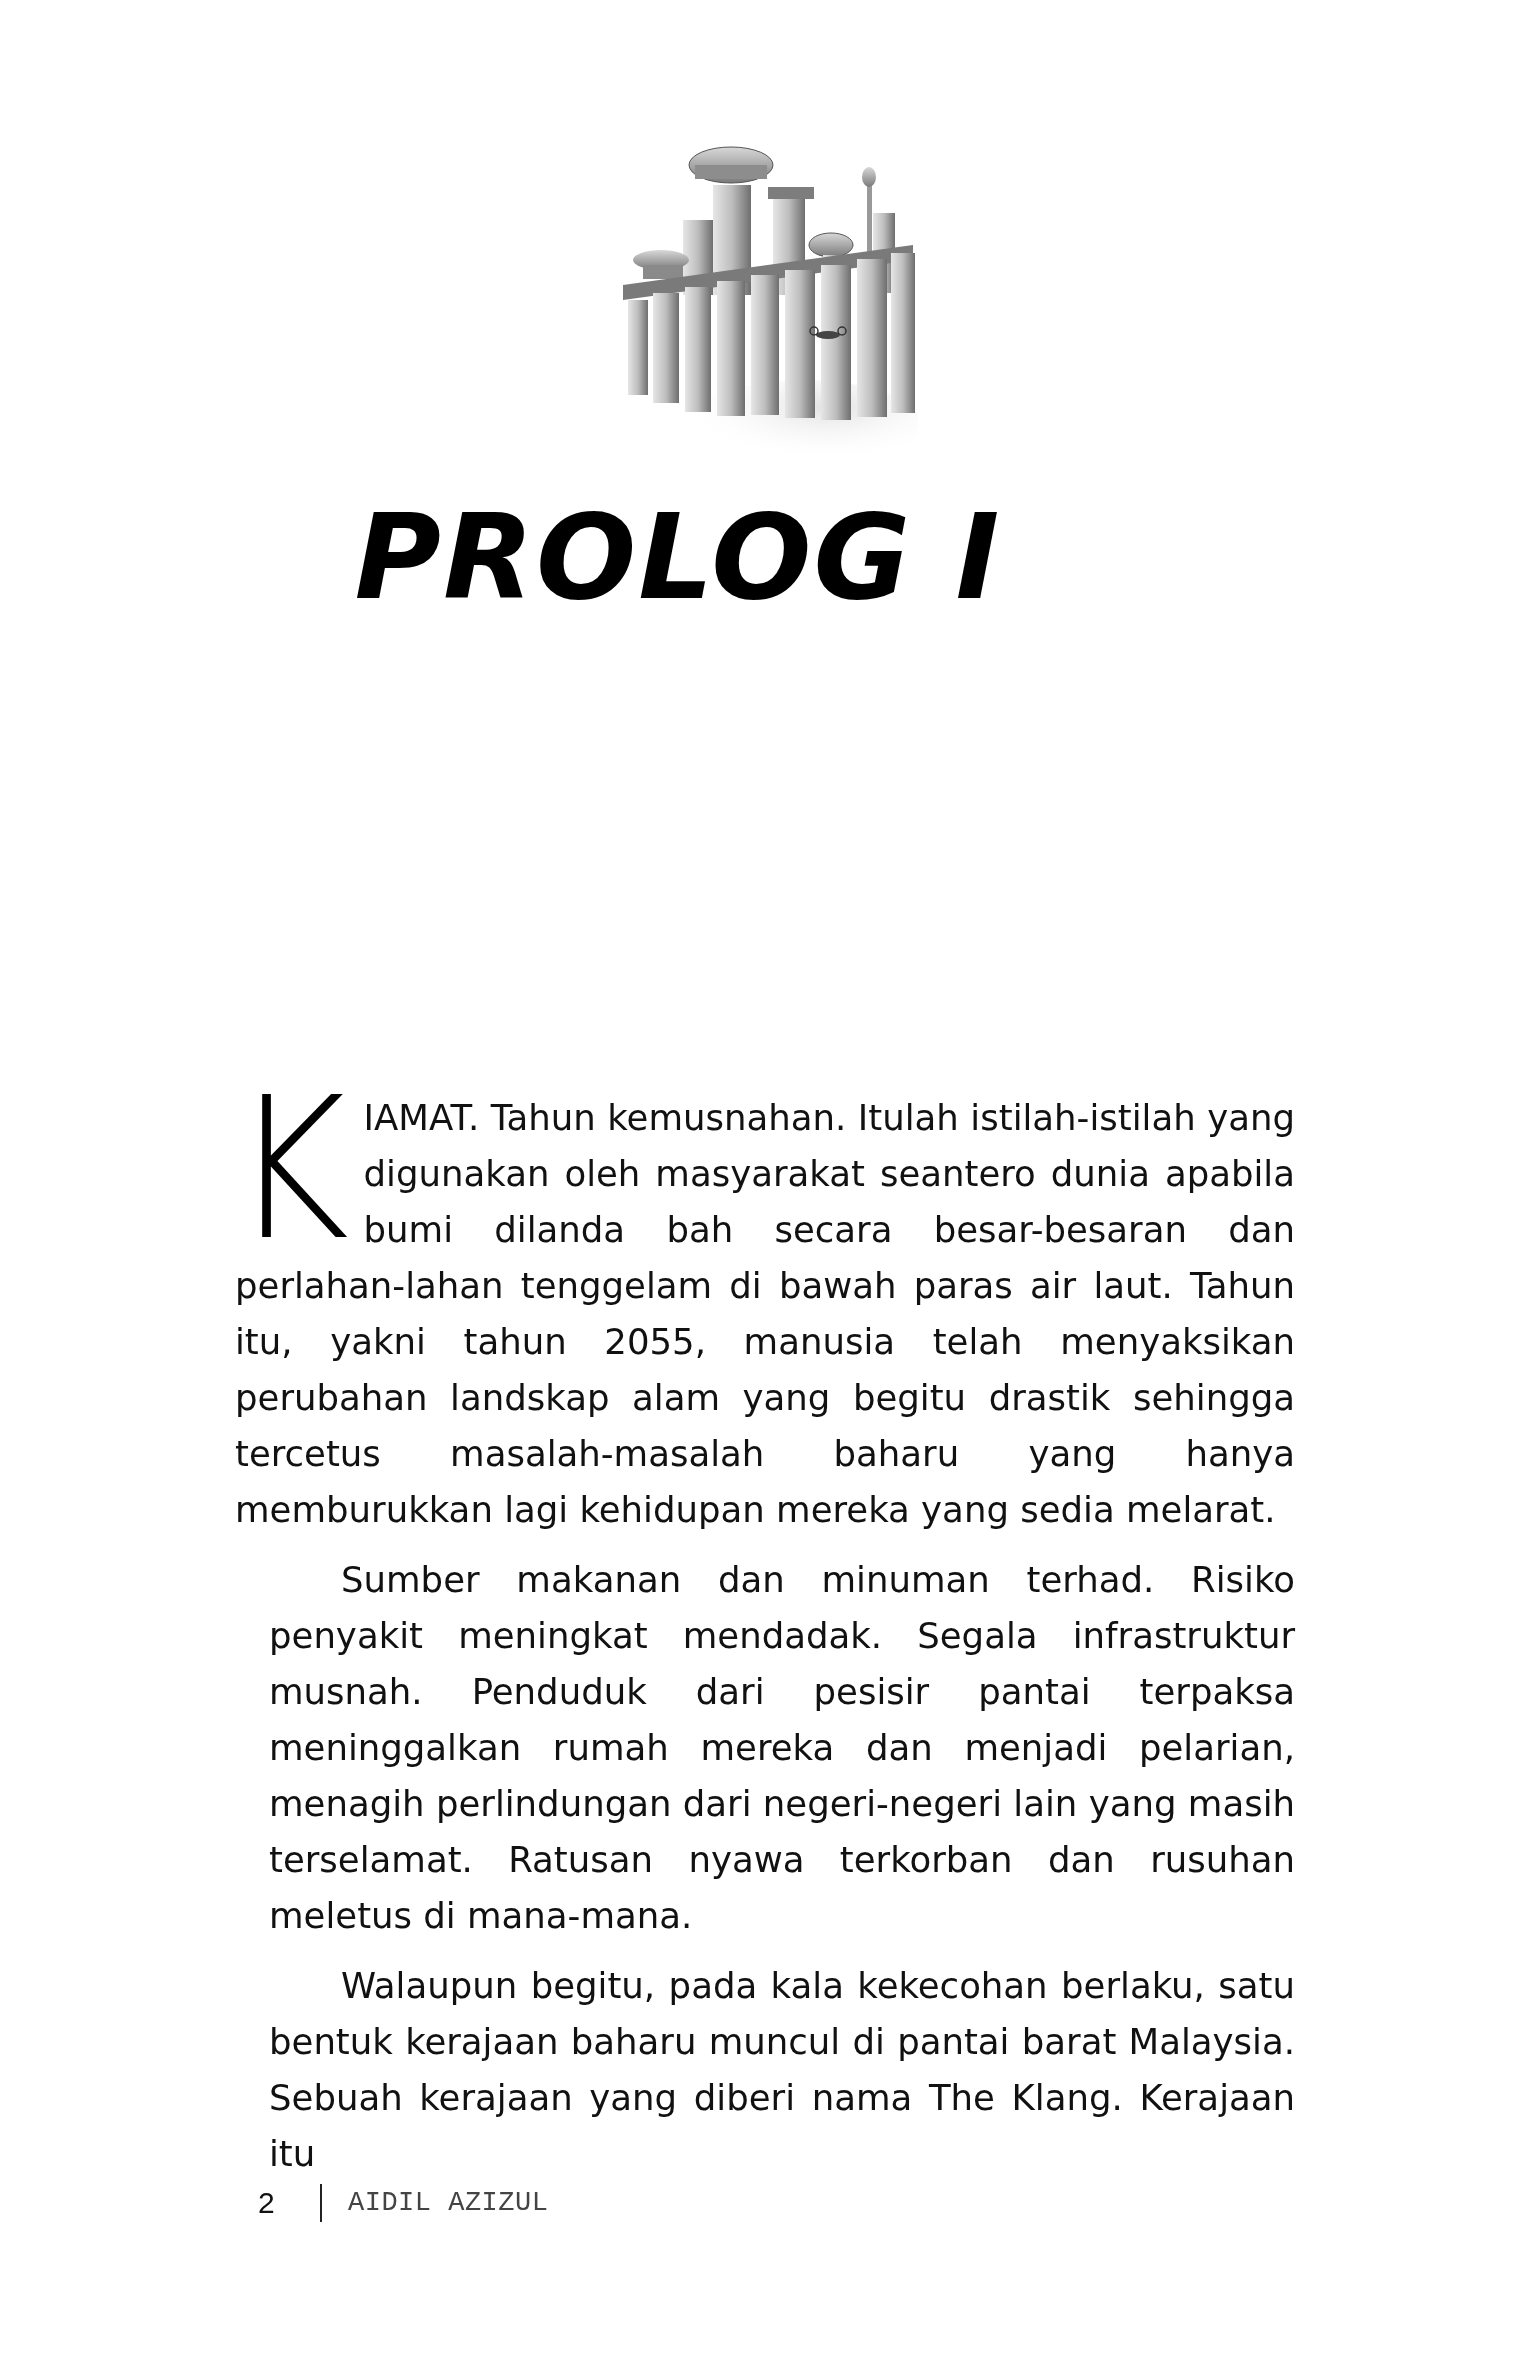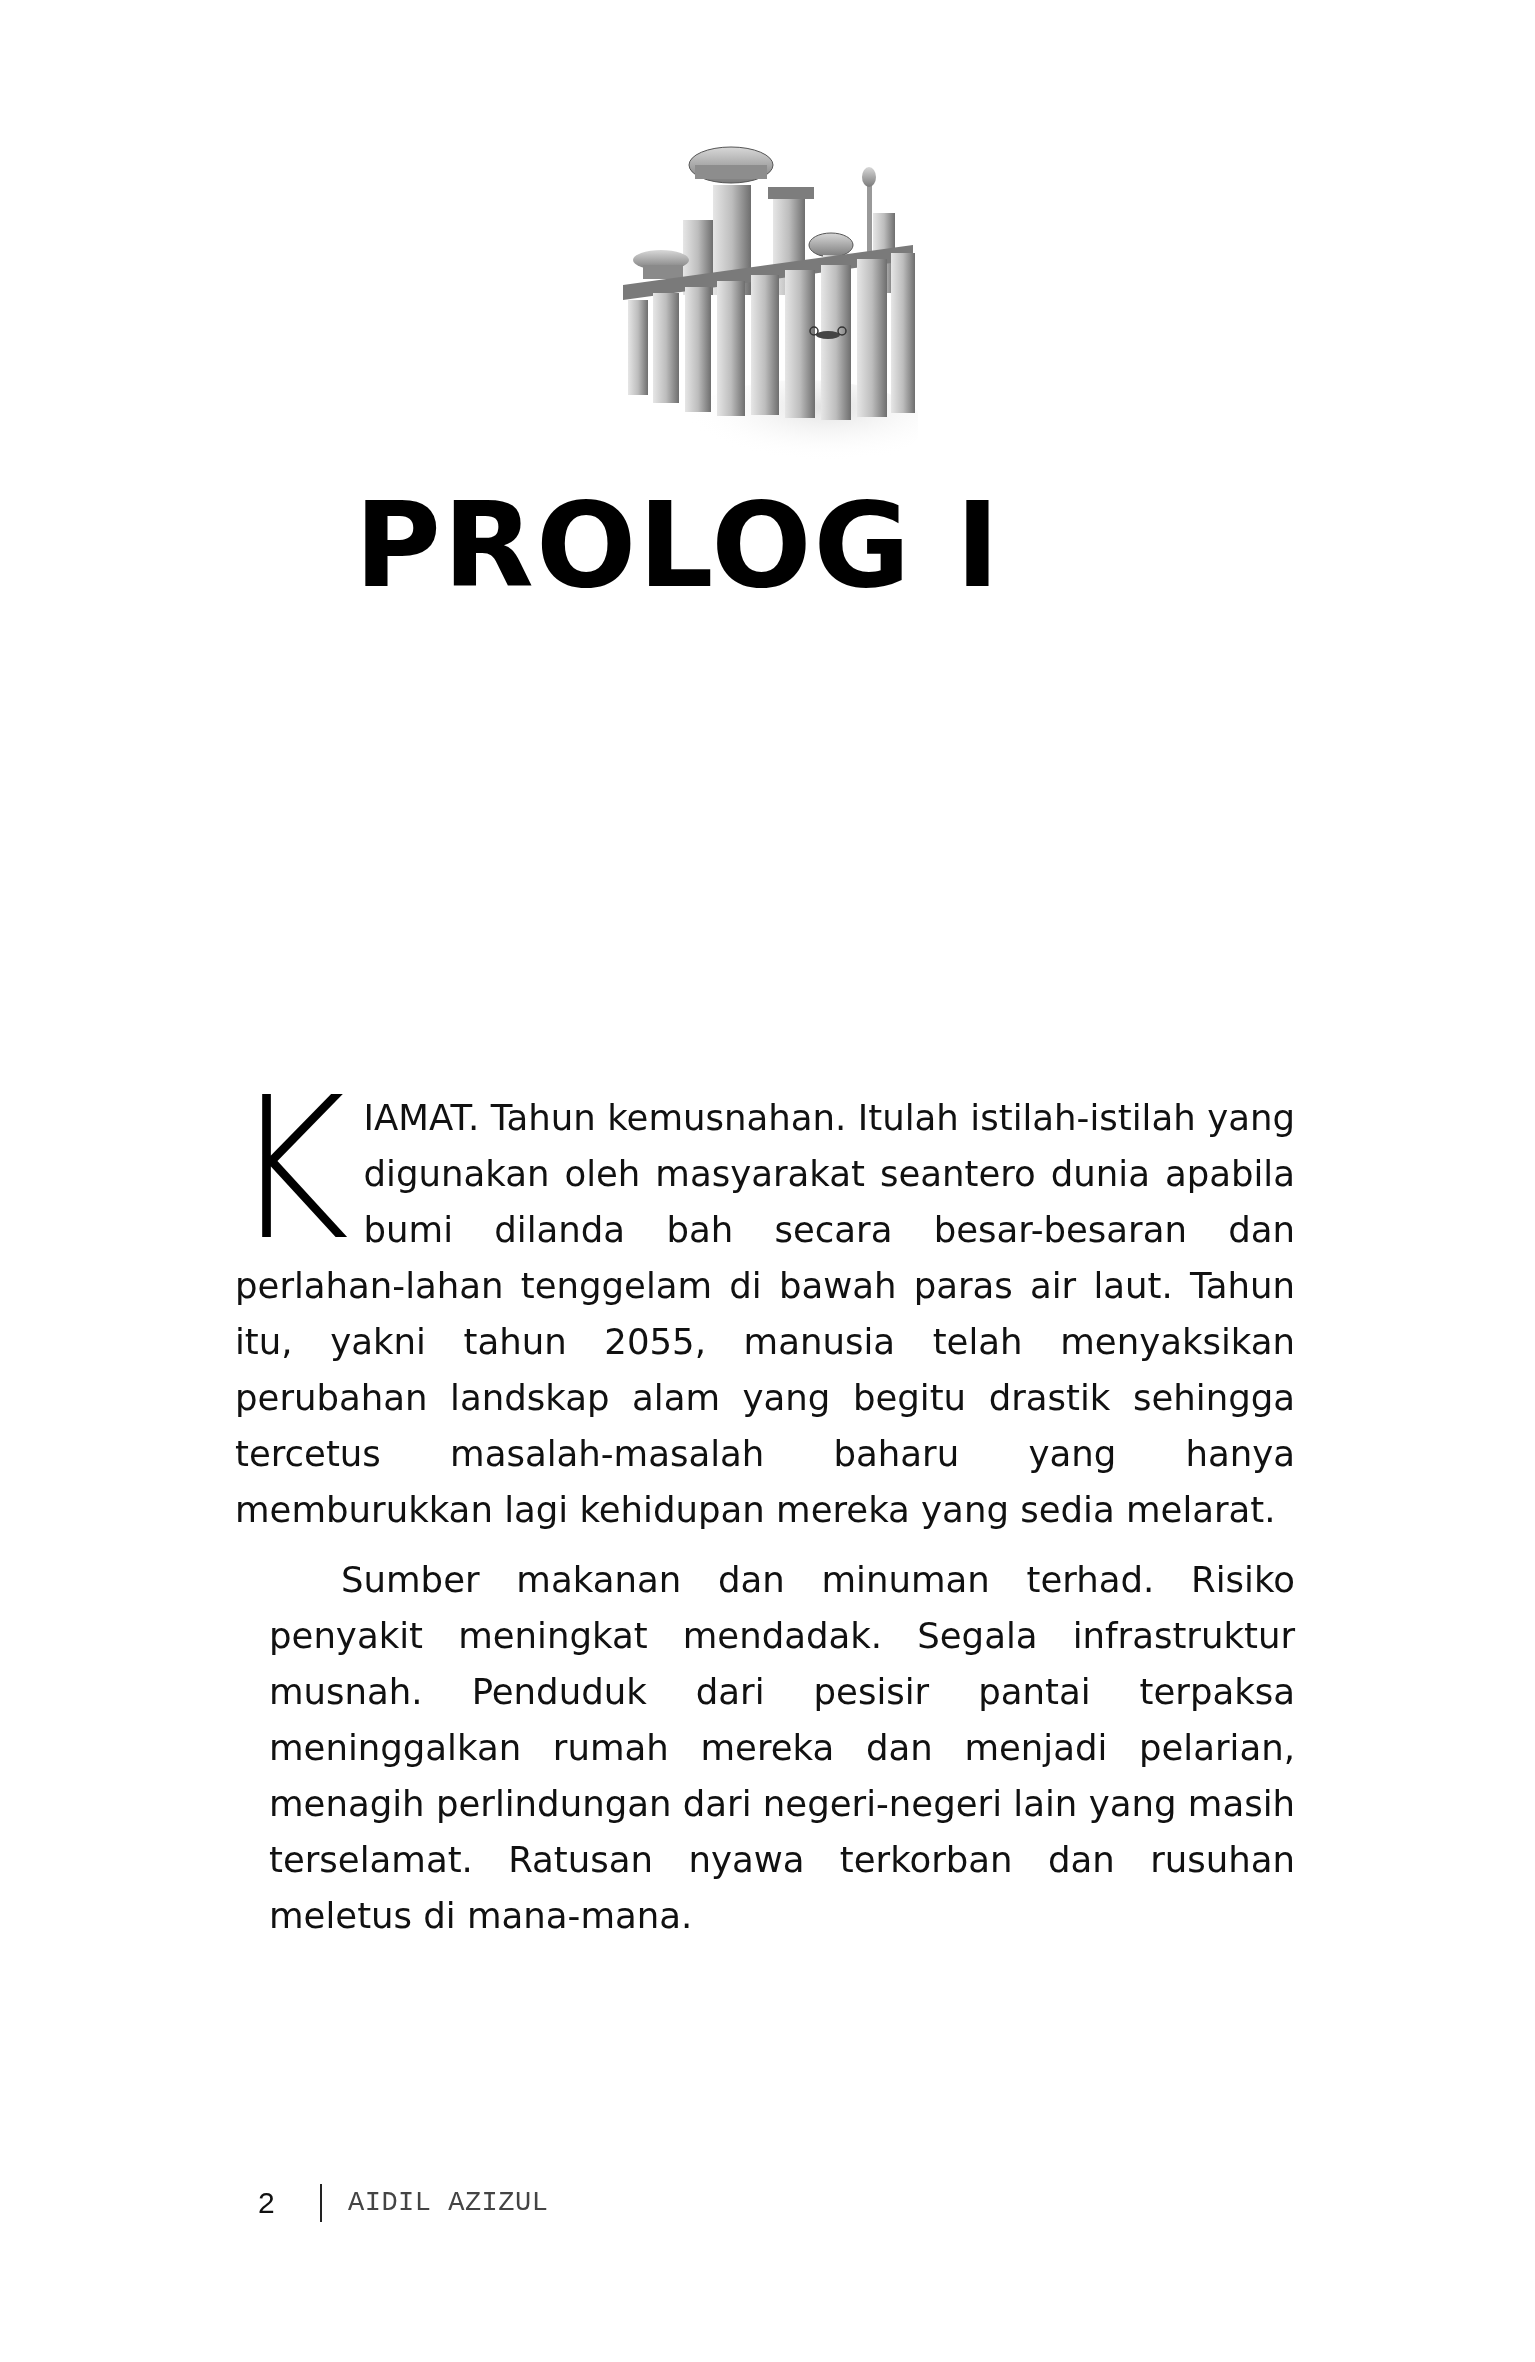--- a/index.html
+++ b/index.html
@@ -1,21 +1,21 @@
 <!DOCTYPE html>
 <html><head>
 <meta charset="utf-8">
 <style>
   html, body { margin:0; padding:0; background:#ffffff; }
   body { width:1535px; height:2362px; position:relative; overflow:hidden;
          font-family:"Liberation Sans", "DejaVu Sans", sans-serif; color:#111; }
   .illustration { position:absolute; left:613px; top:125px; width:305px; height:355px; }
-  .title { position:absolute; left:0; width:1356px; top:480px; text-align:center;
+  .title { position:absolute; left:0; width:1356px; top:492px; text-align:center;
            font-family:"DejaVu Sans", "Liberation Sans", sans-serif; font-weight:bold;
-           font-size:118px; letter-spacing:2px; color:#000; line-height:130px; margin:0; }
+           font-size:118px; letter-spacing:2px; color:#000; line-height:130px; margin:0;font-style:italic; }
   .body-text { position:absolute; left:235px; top:1090px; width:1060px;
                font-family:"DejaVu Sans", sans-serif; font-size:35.5px; line-height:56px;
                color:#111; }
   .body-text p { margin:0 0 14px 0; text-align:justify; text-align-last:left; }
   .body-text p.indent { text-indent:72px;margin-left:34px; }
   .dropcap { float:left; font-family:"DejaVu Sans", sans-serif; font-weight:200;
              font-size:196px; line-height:150px; height:152px; margin:4px 4px 0 -4px;
              color:#000; transform:scaleX(0.92); transform-origin:left top; }
   .footer { position:absolute; top:2183px; left:258px; height:40px; display:flex; align-items:center; }
   .page-num { font-family:"Liberation Sans", sans-serif; font-size:30px; color:#111; width:40px; }
@@ -79,19 +79,20 @@
       <circle cx="14" cy="-4" r="4" fill="none" stroke="#333" stroke-width="1.5"></circle>
     </g>
   </svg>
 </div>
 
 <h1 class="title">PROLOG I</h1>
 
 <div class="body-text">
   <p><span class="dropcap">K</span><span>IAMAT. Tahun kemusnahan. Itulah istilah-istilah yang digunakan oleh masyarakat seantero dunia apabila bumi dilanda bah secara besar-besaran dan perlahan-lahan tenggelam di bawah paras air laut. Tahun itu, yakni tahun 2055, manusia telah menyaksikan perubahan landskap alam yang begitu drastik sehingga tercetus masalah-masalah baharu yang hanya memburukkan lagi kehidupan mereka yang sedia melarat.</span></p>
   <p class="indent">Sumber makanan dan minuman terhad. Risiko penyakit meningkat mendadak. Segala infrastruktur musnah. Penduduk dari pesisir pantai terpaksa meninggalkan rumah mereka dan menjadi pelarian, menagih perlindungan dari negeri-negeri lain yang masih terselamat. Ratusan nyawa terkorban dan rusuhan meletus di mana-mana.</p>
+  <p class="indent">Walaupun begitu, pada kala kekecohan berlaku, satu bentuk kerajaan baharu muncul di pantai barat Malaysia. Sebuah kerajaan yang diberi nama The Klang. Kerajaan itu</p>
 </div>
 
 <div class="footer">
   <span class="page-num">2</span>
   <span class="divider"></span>
   <span class="author">AIDIL AZIZUL</span>
 </div>
 
 </body></html>

